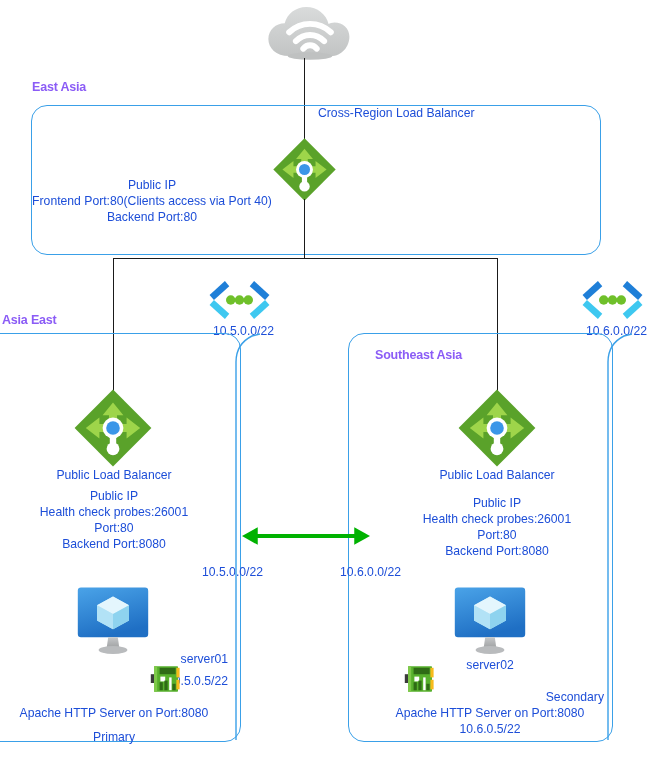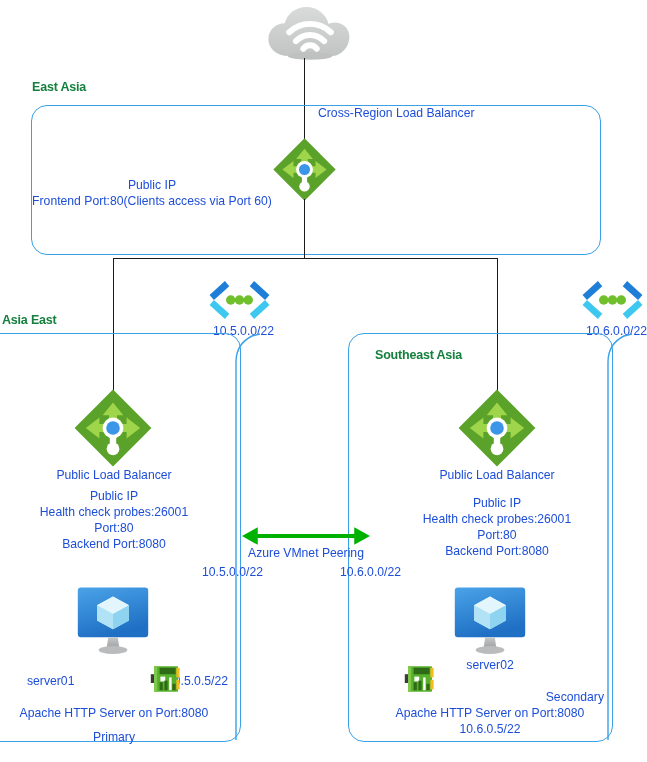--- a/index.html
+++ b/index.html
@@ -23,21 +23,21 @@
   
   .region-box {
     position: absolute;
     border: 1.4px solid #3aa0e8;
     border-radius: 16px;
     background: transparent;
     box-sizing: border-box;
   }
   .region-label {
     position: absolute;
-    color: #15803d;
+    color: #8b5cf6;
     font-size: 12.5px;
     font-weight: bold;
     letter-spacing: -0.2px;
     white-space: nowrap;
   }
 
   
   .txt {
     position: absolute;
     color: #1d4ed8;
@@ -166,21 +166,22 @@
 
   <div class="region-box" style="left:31px; top:105px; width:570px; height:150px;"></div>
 
   <div class="txt" style="left:318px; top:106px;">Cross-Region Load Balancer</div>
 
   <svg class="icon" style="left:272px; top:137px; width:65px; height:65px;" viewBox="0 0 100 100">
       <use href="#sym-lb"></use>
     </svg>
 
   <div class="txt center" style="left:0px; top:178px; width:304px; text-align:center;">Public IP</div>
-  <div class="txt center" style="left:0px; top:194px; width:304px; text-align:center;">Frontend Port:80(Clients access via Port 60)</div>
+  <div class="txt center" style="left:0px; top:194px; width:304px; text-align:center;">Frontend Port:80(Clients access via Port 40)</div>
+  <div class="txt center" style="left:0px; top:210px; width:304px; text-align:center;">Backend Port:80</div>
 
   <div class="vline" style="left:304px; top:199px; height:60px;"></div>
 
   <div class="hline" style="left:113px; top:258px; width:384px;"></div>
 
   <div class="vline" style="left:113px; top:258px; height:155px;"></div>
   <div class="vline" style="left:497px; top:258px; height:155px;"></div>
 
   <svg class="icon" style="left:203px; top:278px; width:73px; height:44px;" viewBox="0 0 100 60">
       <use href="#sym-vnet"></use>
@@ -201,21 +202,21 @@
   <div class="txt center" style="left:0px; top:505px; width:228px; text-align:center;">Health check probes:26001</div>
   <div class="txt center" style="left:0px; top:521px; width:228px; text-align:center;">Port:80</div>
   <div class="txt center" style="left:0px; top:537px; width:228px; text-align:center;">Backend Port:8080</div>
 
   <div class="txt" style="left:202px; top:565px;">10.5.0.0/22</div>
 
   <svg class="icon" style="left:73px; top:586px; width:80px; height:72px;" viewBox="0 0 100 90">
       <use href="#sym-vm"></use>
     </svg>
 
-  <div class="txt center" style="left:0px; top:674px; width:228px; text-align:left;margin-left:27px;">server01</div>
+  <div class="txt center" style="left:0px; top:652px; width:228px; text-align:right;">server01</div>
   <div class="txt center" style="left:0px; top:674px; width:228px; text-align:right;">10.5.0.5/22</div>
   <div class="txt center" style="left:0px; top:730px; width:228px; text-align:center;">Primary</div>
   <div class="txt center" style="left:0px; top:706px; width:228px; text-align:center;">Apache HTTP Server on Port:8080</div>
 
   <svg class="icon" style="left:150px; top:664px; width:32px; height:30px;" viewBox="0 0 40 36">
       <use href="#sym-apache"></use>
     </svg>
 
   <svg class="icon" style="left:230px; top:322px; width:30px; height:420px;" viewBox="0 0 30 420">
     <path d="M6 418 L6 40 Q6 22 22 14 L30 12" stroke="#3aa0e8" stroke-width="1.4" fill="none"></path>
@@ -257,15 +258,14 @@
     </svg>
 
   <svg class="icon" style="left:602px; top:322px; width:30px; height:420px;" viewBox="0 0 30 420">
     <path d="M6 418 L6 40 Q6 22 22 14 L30 12" stroke="#3aa0e8" stroke-width="1.4" fill="none"></path>
   </svg>
 
   <svg class="icon" style="left:242px; top:525px; width:128px; height:22px;" viewBox="0 0 130 22">
       <use href="#sym-biarrow"></use>
     </svg>
 
-  <div class="txt center" style="left:236px; top:546px; width:140px; text-align:center;">Azure VMnet Peering</div>
 
 </div>
 
 </body></html>

